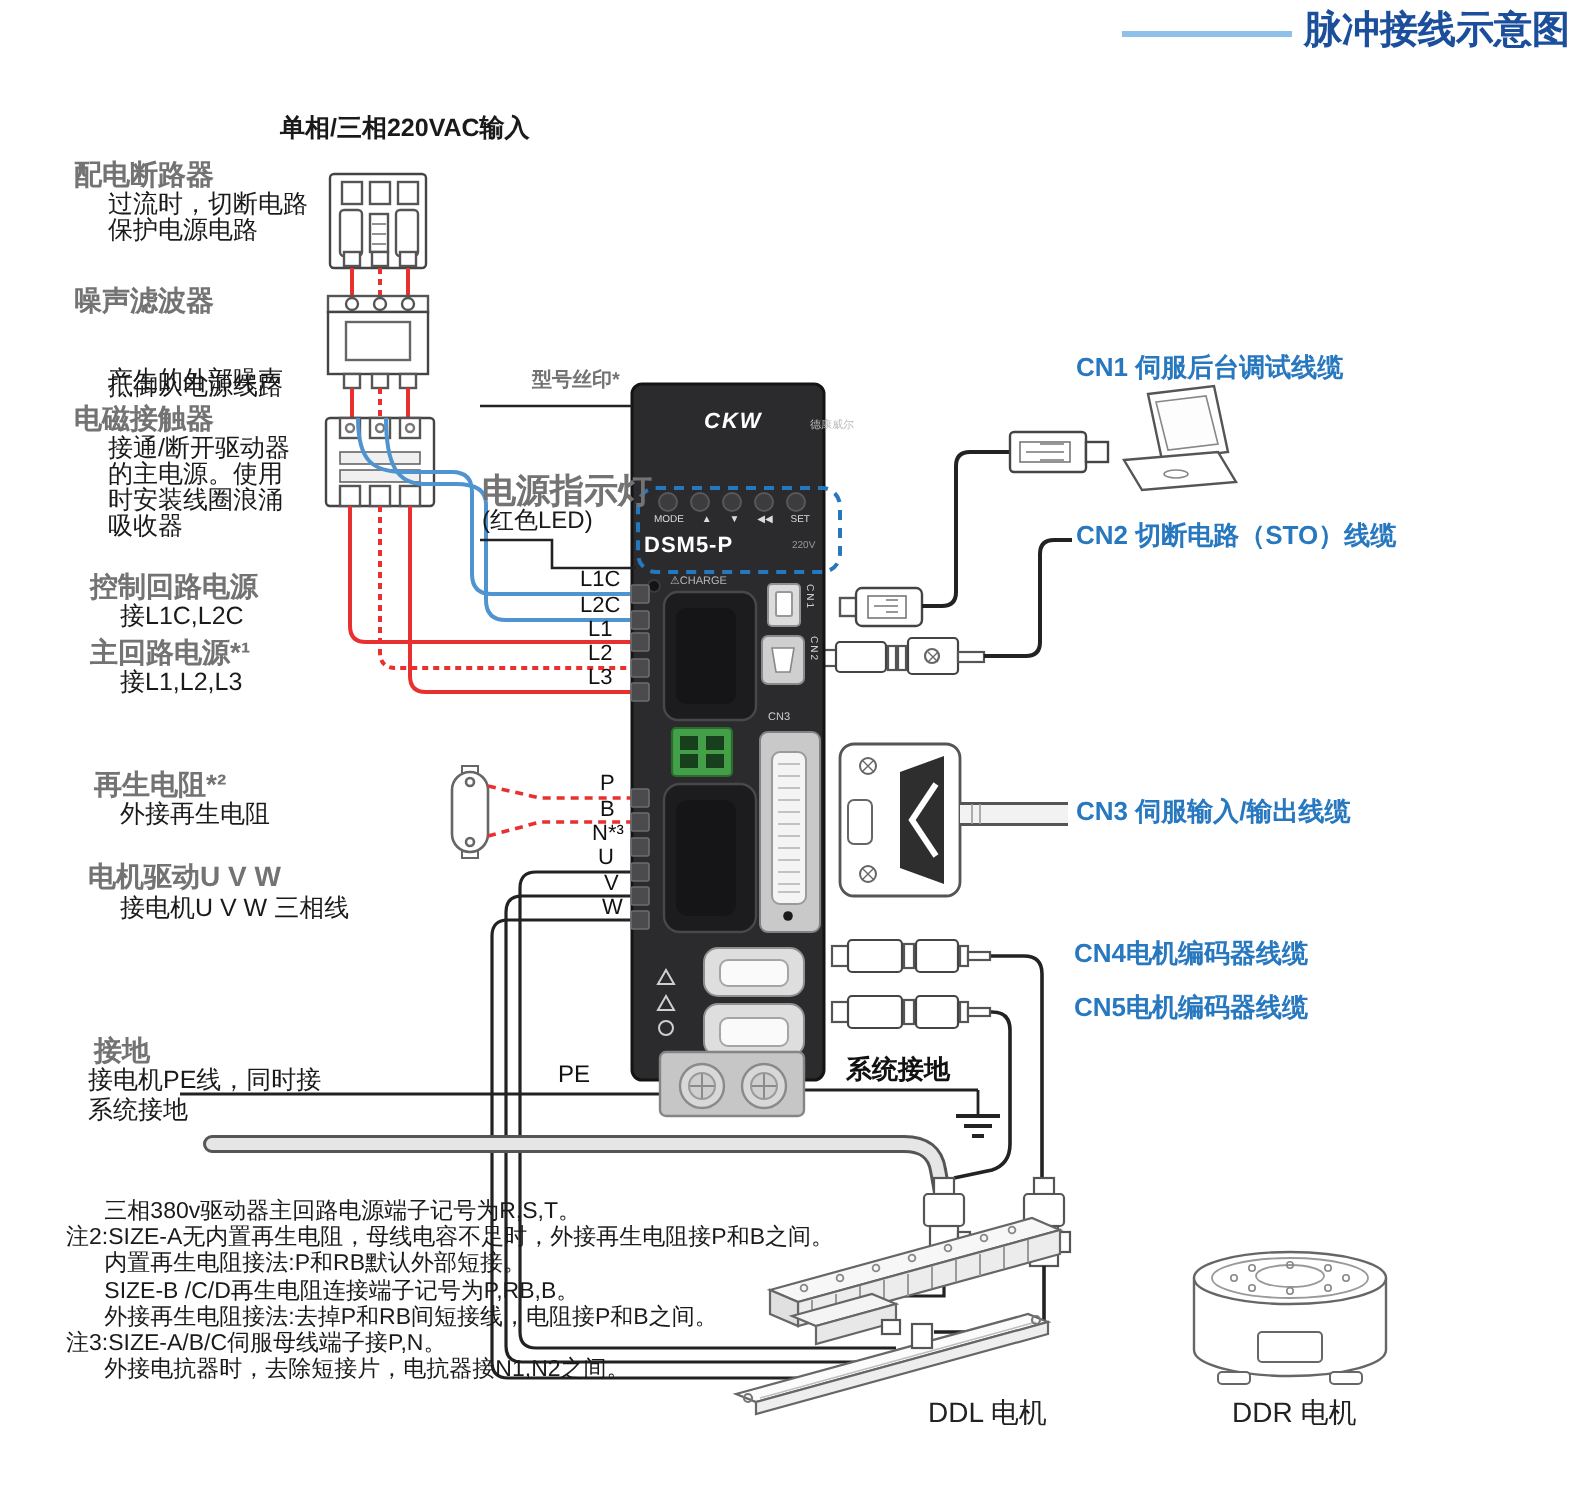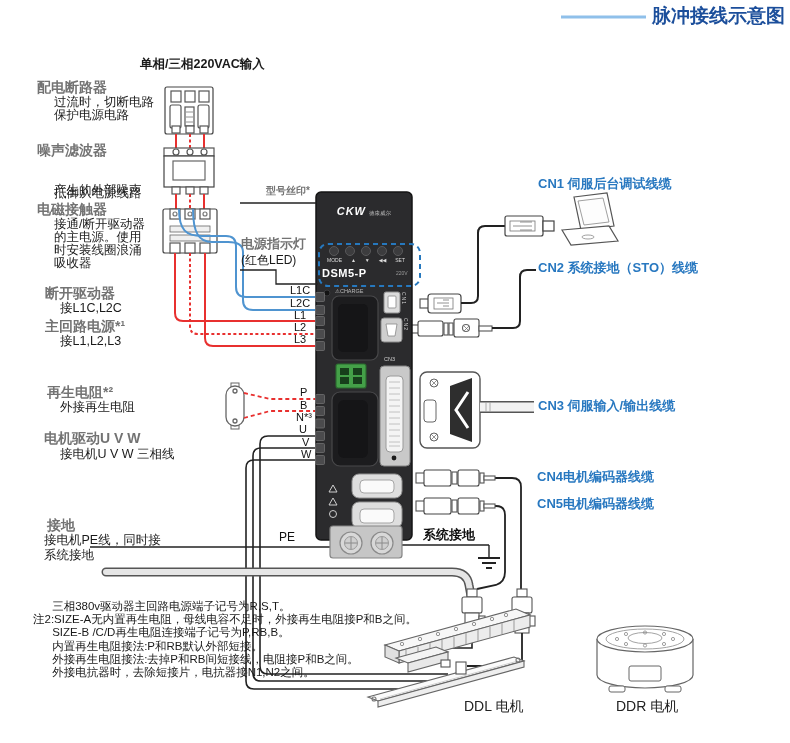--- a/index.html
+++ b/index.html
@@ -6,21 +6,21 @@
   .canvas{position:relative;width:790px;height:743px;background:#fff;overflow:hidden;
           font-family:"Liberation Sans","DejaVu Sans",sans-serif;}
   svg{position:absolute;left:0;top:0;}
   .t{position:absolute;white-space:nowrap;line-height:1.05;}
   .title{font-size:19px;font-weight:bold;color:#1b4e9b;}
   .blue-h{font-size:14px;font-weight:bold;color:#737373;}
   .sub{font-size:12.5px;color:#1a1a1a;}
   .cable-label{font-size:13px;font-weight:bold;color:#2878c0;}
   .wire-label{font-size:11px;color:#111;}
   .note-line{font-size:11.5px;color:#1a1a1a;white-space:pre;line-height:13.2px;}
-  .drive-logo{display:flex;justify-content:flex-end;align-items:baseline;gap:3px;width:75px;}
+  .drive-logo{display:flex;justify-content:space-between;align-items:baseline;gap:3px;width:75px;padding-left:36px;}
   .logo-main{font-size:11px;font-weight:bold;font-style:italic;color:#fff;letter-spacing:1px;}
   .logo-sub{font-size:5.5px;color:#bdbdbd;}
   .btn-row{display:flex;justify-content:space-between;width:78px;font-size:5px;color:#ddd;}
   .model{font-size:11px;font-weight:bold;color:#fff;letter-spacing:.5px;}
   .tiny{font-size:5px;color:#9a9a9a;}
   .charge{font-size:5.5px;color:#b9b9b9;}
   .vtext{writing-mode:vertical-rl;font-size:5px;color:#cfcfcf;letter-spacing:1px;}
   .cn3-tag{font-size:5.5px;color:#cfcfcf;}
   .motor-label{font-size:14px;color:#222;}
   .ground-label{font-size:13px;font-weight:600;color:#111;}
@@ -366,38 +366,38 @@
 <div class="t blue-h" style="left:37px;top:143px;text-align:right;">噪声滤波器</div>
 <div class="t sub" style="left:54px;top:159px;margin-top:28px;">抵御从电源线路</div>
 <div class="t sub" style="left:54px;top:172px;margin-top:12px;">产生的外部噪声</div>
 
 <div class="t blue-h" style="left:37px;top:202px;">电磁接触器</div>
 <div class="t sub" style="left:54px;top:218px;">接通/断开驱动器</div>
 <div class="t sub" style="left:54px;top:231px;">的主电源。使用</div>
 <div class="t sub" style="left:54px;top:244px;">时安装线圈浪涌</div>
 <div class="t sub" style="left:54px;top:257px;">吸收器</div>
 
-<div class="t blue-h" style="left:45px;top:286px;">断开驱动器</div>
+<div class="t blue-h" style="left:45px;top:286px;">控制回路电源</div>
 <div class="t sub" style="left:60px;top:302px;">接L1C,L2C</div>
 
 <div class="t blue-h" style="left:45px;top:319px;">主回路电源*¹</div>
 <div class="t sub" style="left:60px;top:335px;">接L1,L2,L3</div>
 
 <div class="t blue-h" style="left:47px;top:385px;">再生电阻*²</div>
 <div class="t sub" style="left:60px;top:401px;">外接再生电阻</div>
 
 <div class="t blue-h" style="left:44px;top:431px;">电机驱动U V W</div>
 <div class="t sub" style="left:60px;top:448px;">接电机U V W 三相线</div>
 
 <div class="t blue-h" style="left:47px;top:518px;">接地</div>
 <div class="t sub" style="left:44px;top:534px;">接电机PE线，同时接</div>
 <div class="t sub" style="left:44px;top:549px;">系统接地</div>
 
 <div class="t blue-h" style="left:241px;top:186px;font-size:10px;text-decoration:none;margin-left:25px;">型号丝印*</div>
-<div class="t blue-h" style="left:241px;top:237px;font-size:13px;">电源指示灯</div>
+<div class="t blue-h" style="left:241px;top:237px;font-size:17px;">电源指示灯</div>
 <div class="t sub" style="left:241px;top:254px;font-size:12px;">(红色LED)</div>
 
 <div class="t drive-logo" style="left:316px;top:206px;">
   <span class="logo-main">CKW</span>
   <span class="logo-sub">德康威尔</span>
 </div>
 <div class="t btn-row" style="left:327px;top:258px;">
   <span>MODE</span>
   <span>▲</span>
   <span>▼</span>
@@ -419,30 +419,31 @@
 <div class="t wire-label" style="left:300px;top:387px;">P</div>
 <div class="t wire-label" style="left:300px;top:400px;">B</div>
 <div class="t wire-label" style="left:296px;top:412px;">N*³</div>
 <div class="t wire-label" style="left:299px;top:424px;">U</div>
 <div class="t wire-label" style="left:302px;top:437px;">V</div>
 <div class="t wire-label" style="left:301px;top:449px;">W</div>
 <div class="t wire-label" style="left:279px;top:531px;font-size:12px;">PE</div>
 <div class="t ground-label" style="left:423px;top:528px;">系统接地</div>
 
 <div class="t cable-label" style="left:538px;top:177px;">CN1 伺服后台调试线缆</div>
-<div class="t cable-label" style="left:538px;top:261px;">CN2 系统接地（STO）线缆</div>
+<div class="t cable-label" style="left:538px;top:261px;">CN2 切断电路（STO）线缆</div>
 <div class="t cable-label" style="left:538px;top:399px;">CN3 伺服输入/输出线缆</div>
 <div class="t cable-label" style="left:537px;top:470px;">CN4电机编码器线缆</div>
 <div class="t cable-label" style="left:537px;top:497px;">CN5电机编码器线缆</div>
 
 <div class="t motor-label" style="left:464px;top:699px;">DDL 电机</div>
 <div class="t motor-label" style="left:616px;top:699px;">DDR 电机</div>
 
 <div class="t" style="left:33px;top:600px;">
   <div class="note-line">      三相380v驱动器主回路电源端子记号为R,S,T。</div>
   <div class="note-line">注2:SIZE-A无内置再生电阻，母线电容不足时，外接再生电阻接P和B之间。</div>
+  <div class="note-line">      内置再生电阻接法:P和RB默认外部短接。</div>
   <div class="note-line">      SIZE-B /C/D再生电阻连接端子记号为P,RB,B。</div>
-  <div class="note-line">      内置再生电阻接法:P和RB默认外部短接。</div>
   <div class="note-line">      外接再生电阻接法:去掉P和RB间短接线，电阻接P和B之间。</div>
+  <div class="note-line">注3:SIZE-A/B/C伺服母线端子接P,N。</div>
   <div class="note-line">      外接电抗器时，去除短接片，电抗器接N1,N2之间。</div>
 </div>
 
 </div>
 
 </body></html>

